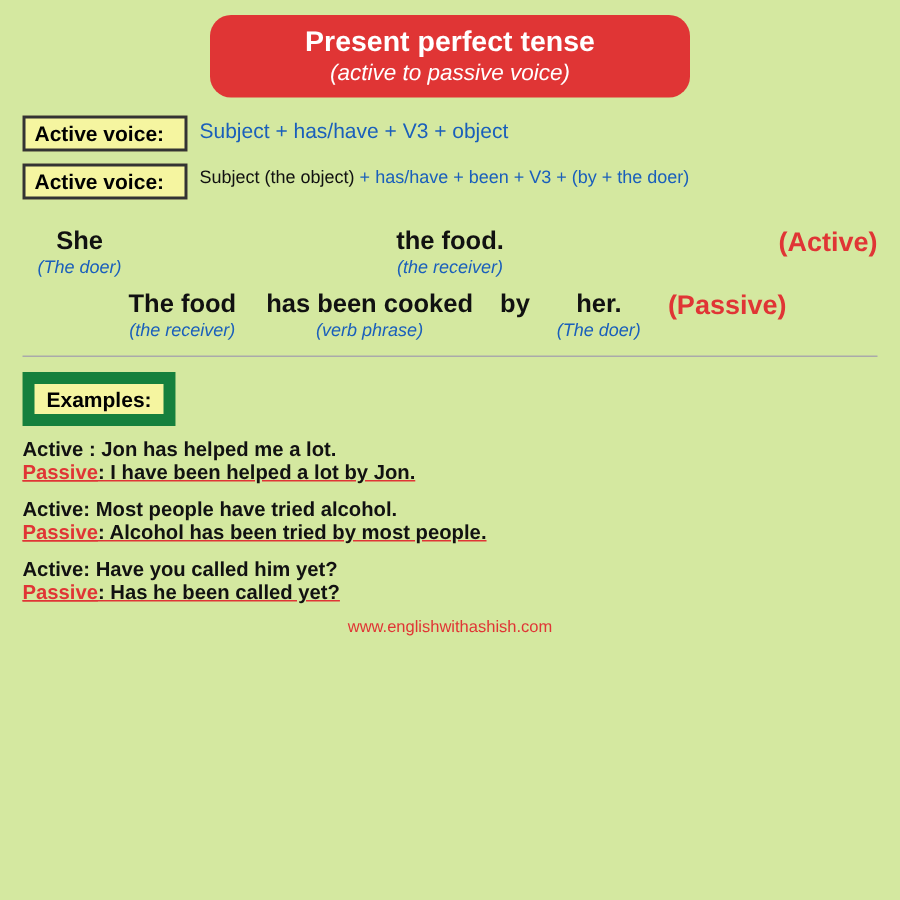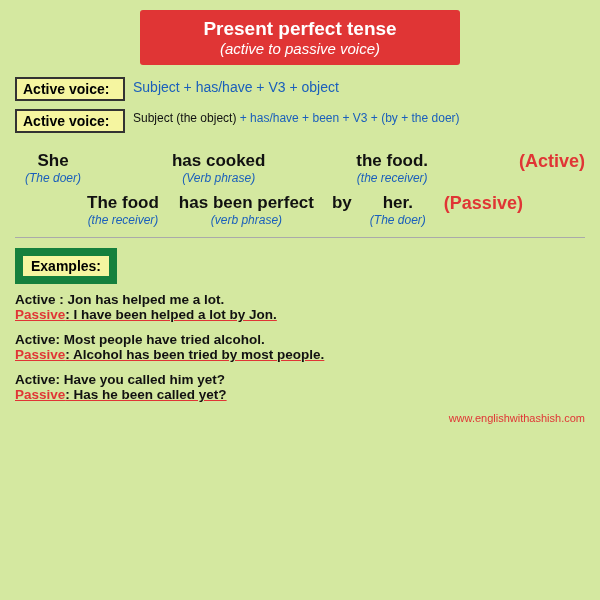--- a/index.html
+++ b/index.html
@@ -17,21 +17,21 @@
       padding: 10px 15px;
     }
     .title-box {
       background-color: #e03535;
       color: white;
       text-align: center;
       padding: 8px 20px;
       margin: 0 auto 12px auto;
       display: block;
       width: 320px;
-      border-radius: 3px;
+      border-radius: 14px;
     }
     .title-main {
       font-size: 19px;
       font-weight: bold;
     }
     .title-sub {
       font-size: 15px;
       font-style: italic;
     }
     .voice-row {
@@ -122,21 +122,21 @@
       color: #111;
       font-weight: bold;
     }
     .ex-passive {
       font-size: 13.5px;
       color: #e03535;
       font-weight: bold;
       text-decoration: underline;
     }
     .website {
-      text-align: right;
+      text-align: center;
       font-size: 11px;
       color: #e03535;
       margin-top: 6px;
     }
     .by-word {
       font-size: 17px;
       font-weight: bold;
       color: #111;
       padding: 0 8px;
       padding-top: 0;
@@ -167,37 +167,33 @@
       <span style="color:#111;">Subject (the object) </span><span style="color:#1a5fbb;">+</span><span style="color:#1a5fbb;"> has/have + been + V3 + (by + the doer)</span>
     </div>
   </div>
 
   <div class="example-sentence-block">
     <div class="word-cell">
       <div class="word-main">She</div>
       <div class="word-sub">(The doer)</div>
     </div>
     <div class="word-cell">
-      <div class="word-main">has cooked</div>
-      <div class="word-sub">(Verb phrase)</div>
-    </div>
-    <div class="word-cell">
       <div class="word-main">the food.</div>
       <div class="word-sub">(the receiver)</div>
     </div>
     <div class="active-label">(Active)</div>
   </div>
 
   <div class="passive-sentence-block">
     <div class="word-cell">
       <div class="word-main">The food</div>
       <div class="word-sub">(the receiver)</div>
     </div>
     <div class="word-cell">
-      <div class="word-main">has been perfect</div>
+      <div class="word-main">has been cooked</div>
       <div class="word-sub">(verb phrase)</div>
     </div>
     <div class="by-word">by</div>
     <div class="word-cell">
       <div class="word-main">her.</div>
       <div class="word-sub">(The doer)</div>
     </div>
     <div class="passive-label">(Passive)</div>
   </div>
 

